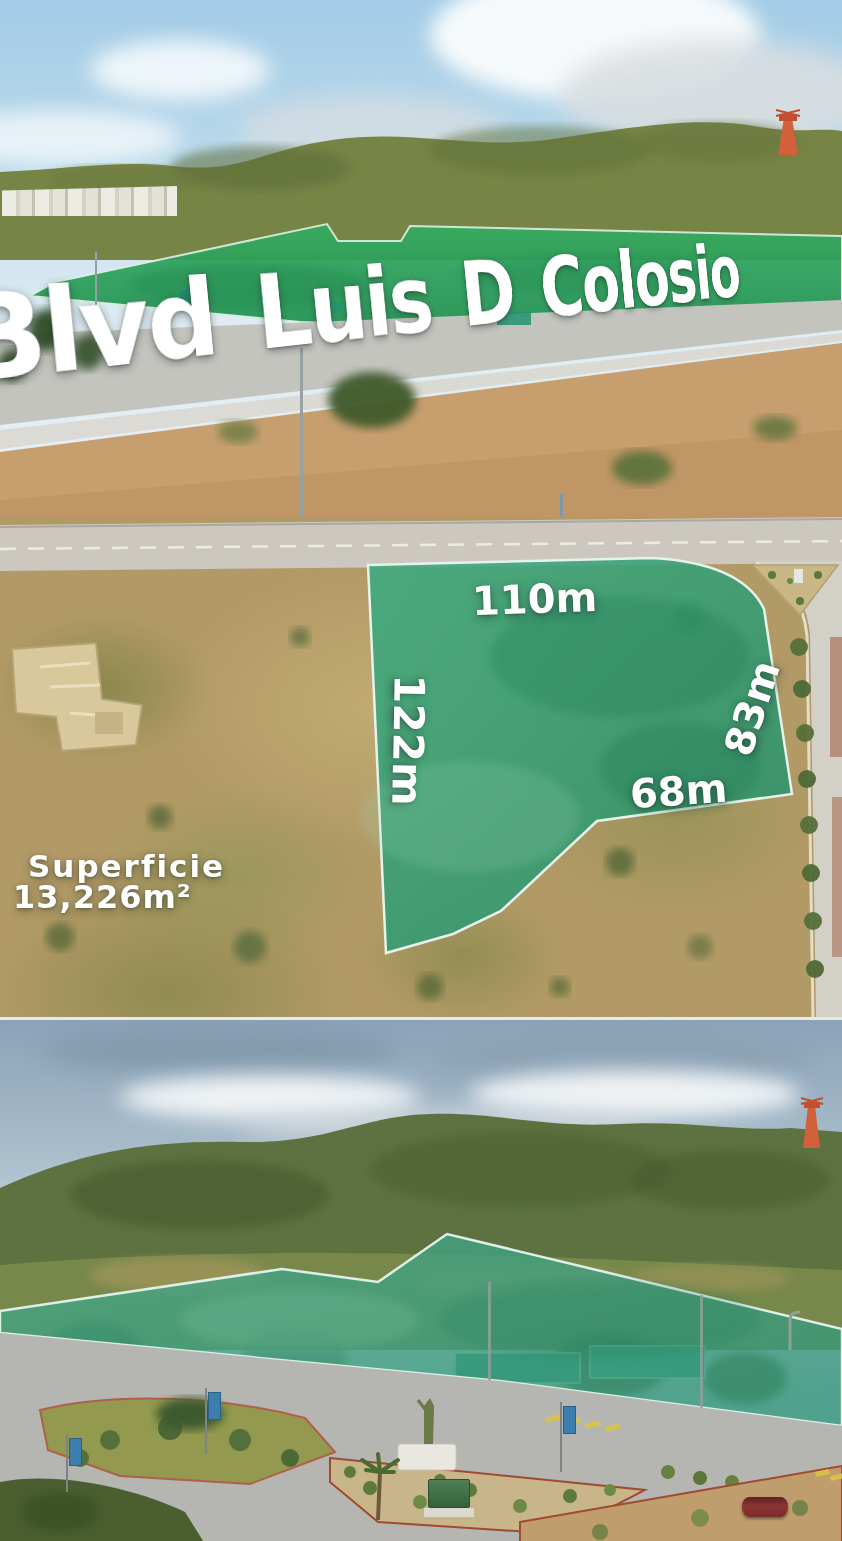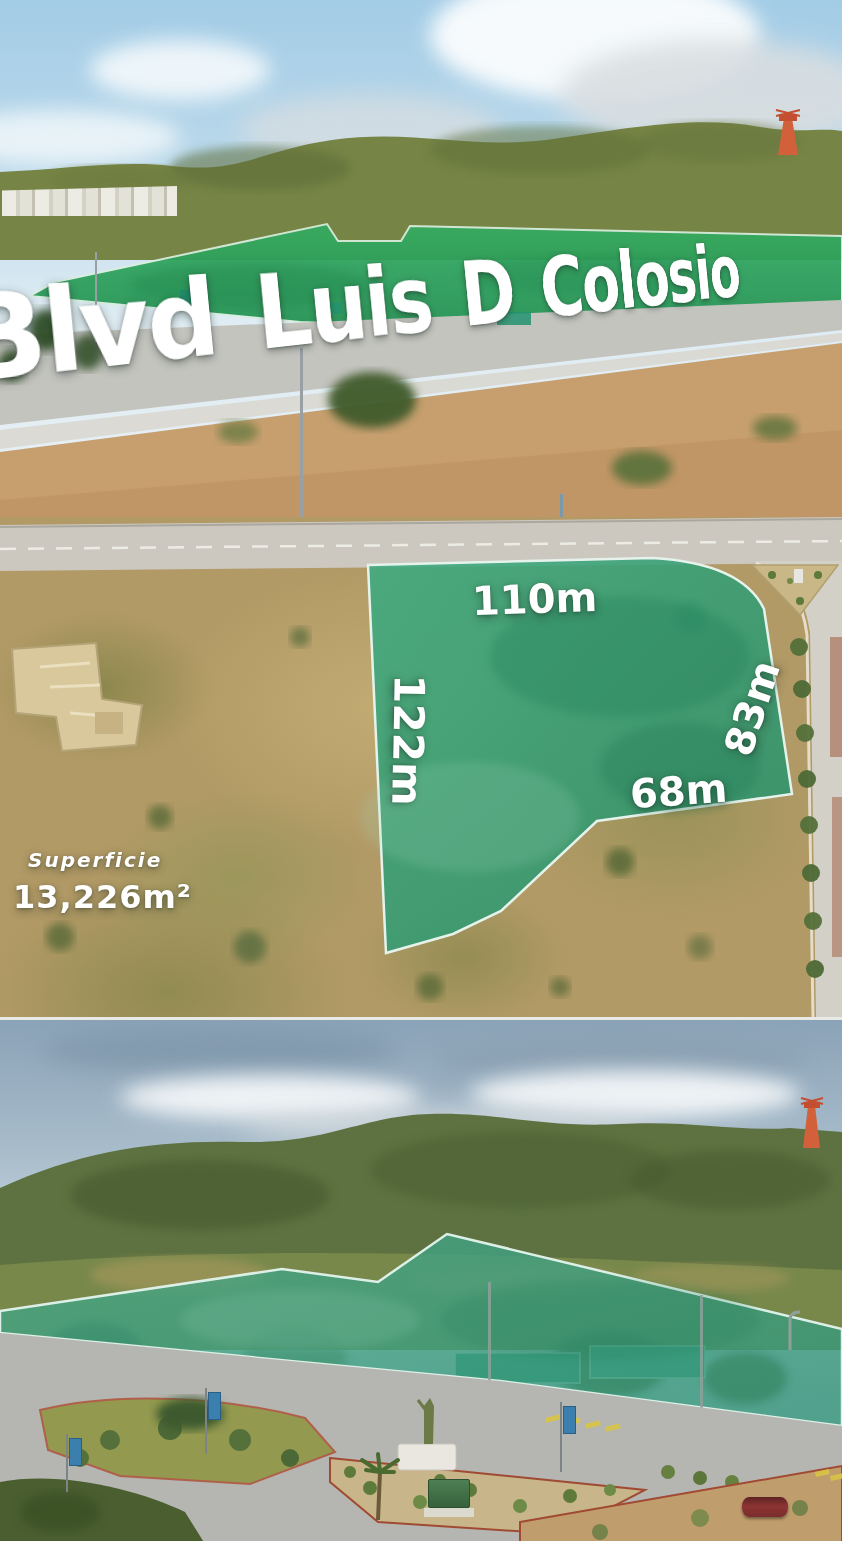--- a/index.html
+++ b/index.html
@@ -22,21 +22,21 @@
   .cloud{position:absolute;background:#fdfefe;border-radius:50%;filter:blur(10px);opacity:.92;}
   .cloudgray{position:absolute;background:#d9dee1;border-radius:50%;filter:blur(12px);opacity:.9;}
   .label{position:absolute;color:#fff;font-weight:bold;white-space:nowrap;
          text-shadow:0 3px 10px rgba(25,40,32,.45),0 1px 3px rgba(25,40,32,.35);}
   #blvd-title{left:-34px;top:268px;font-size:108px;letter-spacing:-3px;word-spacing:12px;line-height:1;
       transform:rotate(-5.5deg) perspective(600px) rotateY(20deg);transform-origin:18% 60%;}
   #m-top{left:472px;top:576px;font-size:40px;transform:rotate(-2deg);}
   #m-left{left:408px;top:740px;font-size:42px;transform:translate(-50%,-50%) rotate(91deg);}
   #m-right{left:752px;top:708px;font-size:40px;transform:translate(-50%,-50%) rotate(-72deg);}
   #m-bottom{left:630px;top:768px;font-size:40px;transform:rotate(-4deg);}
-  #surface-label{left:28px;top:848px;font-size:20px;letter-spacing:2px;font-style:italic;}
+  #surface-label{left:28px;top:848px;font-size:31px;letter-spacing:2px;}
   #surface-value{left:13px;top:878px;font-size:32px;letter-spacing:1px;}
   .banner{position:absolute;width:11px;height:26px;background:#3a7fae;border:1px solid #2b5f85;}
   .bannerpole{position:absolute;width:2px;background:#7d8488;}
   #car{position:absolute;left:742px;top:1497px;width:46px;height:20px;background:linear-gradient(180deg,#5e2222 0%,#8d3434 45%,#7a2c2c 100%);border-radius:7px/9px;box-shadow:0 2px 3px rgba(0,0,0,.4);}
   #utility-box{position:absolute;left:428px;top:1479px;width:40px;height:27px;background:linear-gradient(180deg,#4e8054,#35613b);border:1px solid #2c4f31;border-radius:2px;}
   #utility-pad{position:absolute;left:424px;top:1508px;width:50px;height:9px;background:#dfe0da;opacity:.85;}
   #houses{left:2px;top:186px;width:175px;height:30px;
     background:repeating-linear-gradient(90deg,#f2f1ec 0 14px,#d9d6cc 14px 18px,#e9e7df 18px 30px,#c8c4b8 30px 33px);
     clip-path:polygon(0 15%,100% 0,100% 100%,0 100%);opacity:.95;}
   svg{position:absolute;left:0;top:0;}

